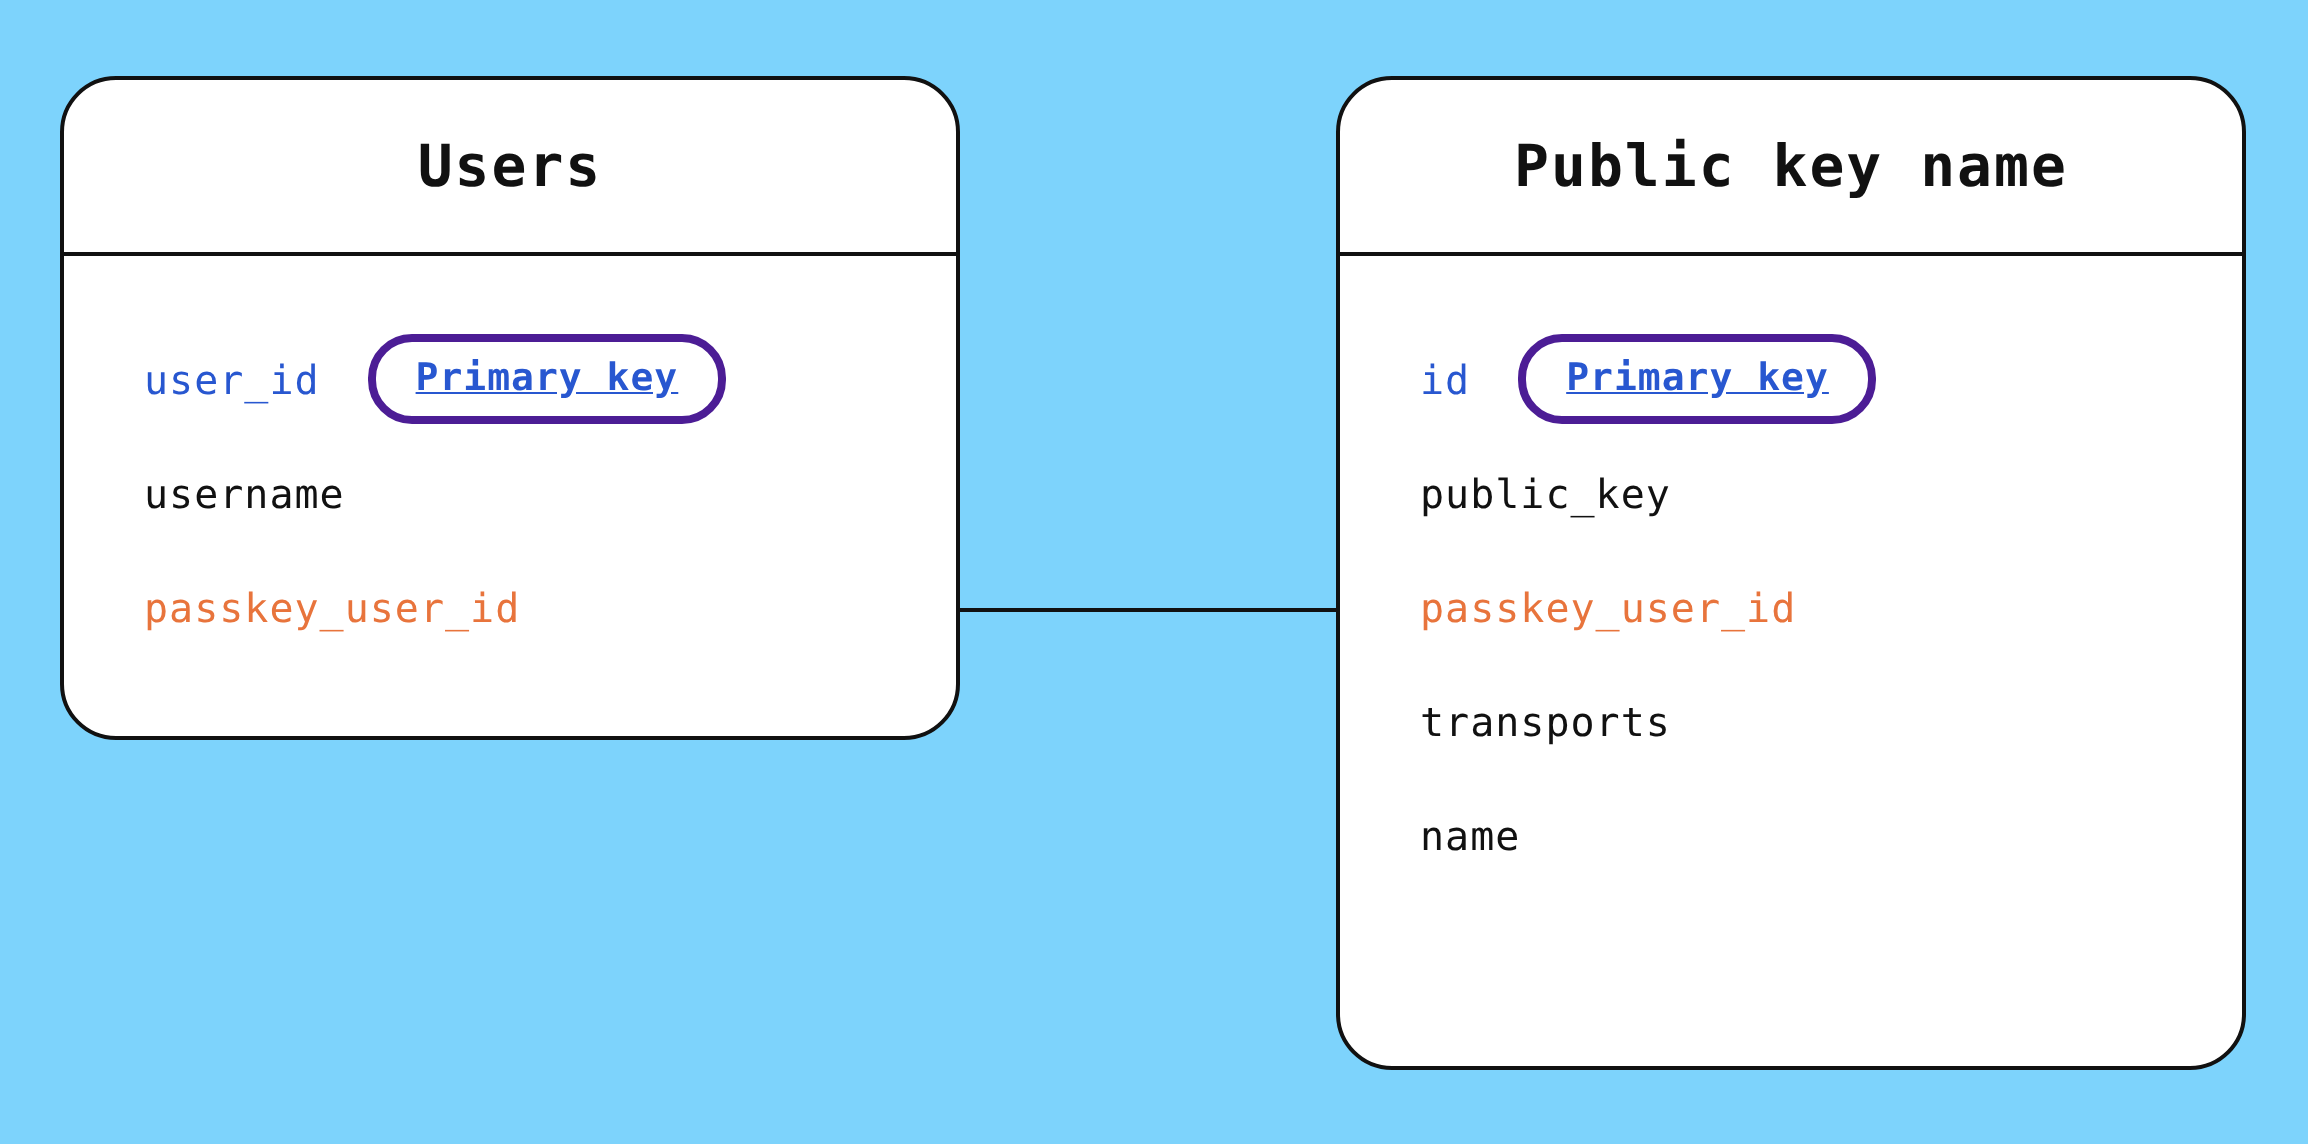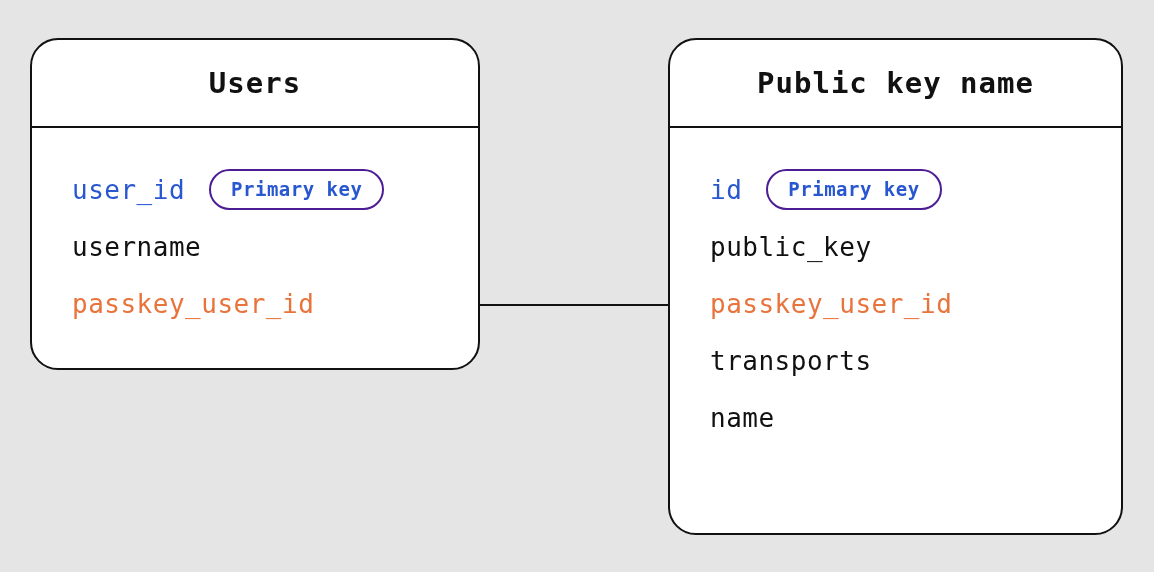--- a/index.html
+++ b/index.html
@@ -1,21 +1,21 @@
 <!DOCTYPE html>
 <html><head>
 <meta charset="utf-8">
 <style>
   * { margin: 0; padding: 0; box-sizing: border-box; }
   html, body { background: #ffffff; }
   .canvas {
     position: relative;
     width: 1154px;
     height: 572px;
-    background: #e5e5e5;
+    background: #7dd3fc;
     font-family: "DejaVu Sans Mono", "Liberation Mono", monospace;
     overflow: hidden;
   }
   .table-box {
     position: absolute;
     background: #ffffff;
     border: 2px solid #111111;
     border-radius: 28px;
   }
   .table-box.users {
@@ -39,37 +39,38 @@
   }
   .table-body {
     padding: 33px 0 0 40px;
   }
   .field-row {
     height: 57px;
     display: flex;
     align-items: center;
   }
   .field-name {
-    font-size: 26px;
+    font-size: 20px;
     letter-spacing: 0.5px;
     white-space: nowrap;
   }
   .pk-badge {
     display: inline-flex;
     align-items: center;
     justify-content: center;
     margin-left: 24px;
     padding: 7px 20px 8px 20px;
-    border: 2px solid #4c1d95;
+    border: 4px solid #4c1d95;
     border-radius: 22px;
     color: #2857d0;
     font-size: 19px;
     font-weight: bold;
     letter-spacing: 0.5px;
     white-space: nowrap;
+    text-decoration: underline;
   }
   .pk-badge:empty { display: none; }
   .connector {
     position: absolute;
     left: 480px;
     top: 304px;
     width: 188px;
     height: 2px;
     background: #111111;
   }

